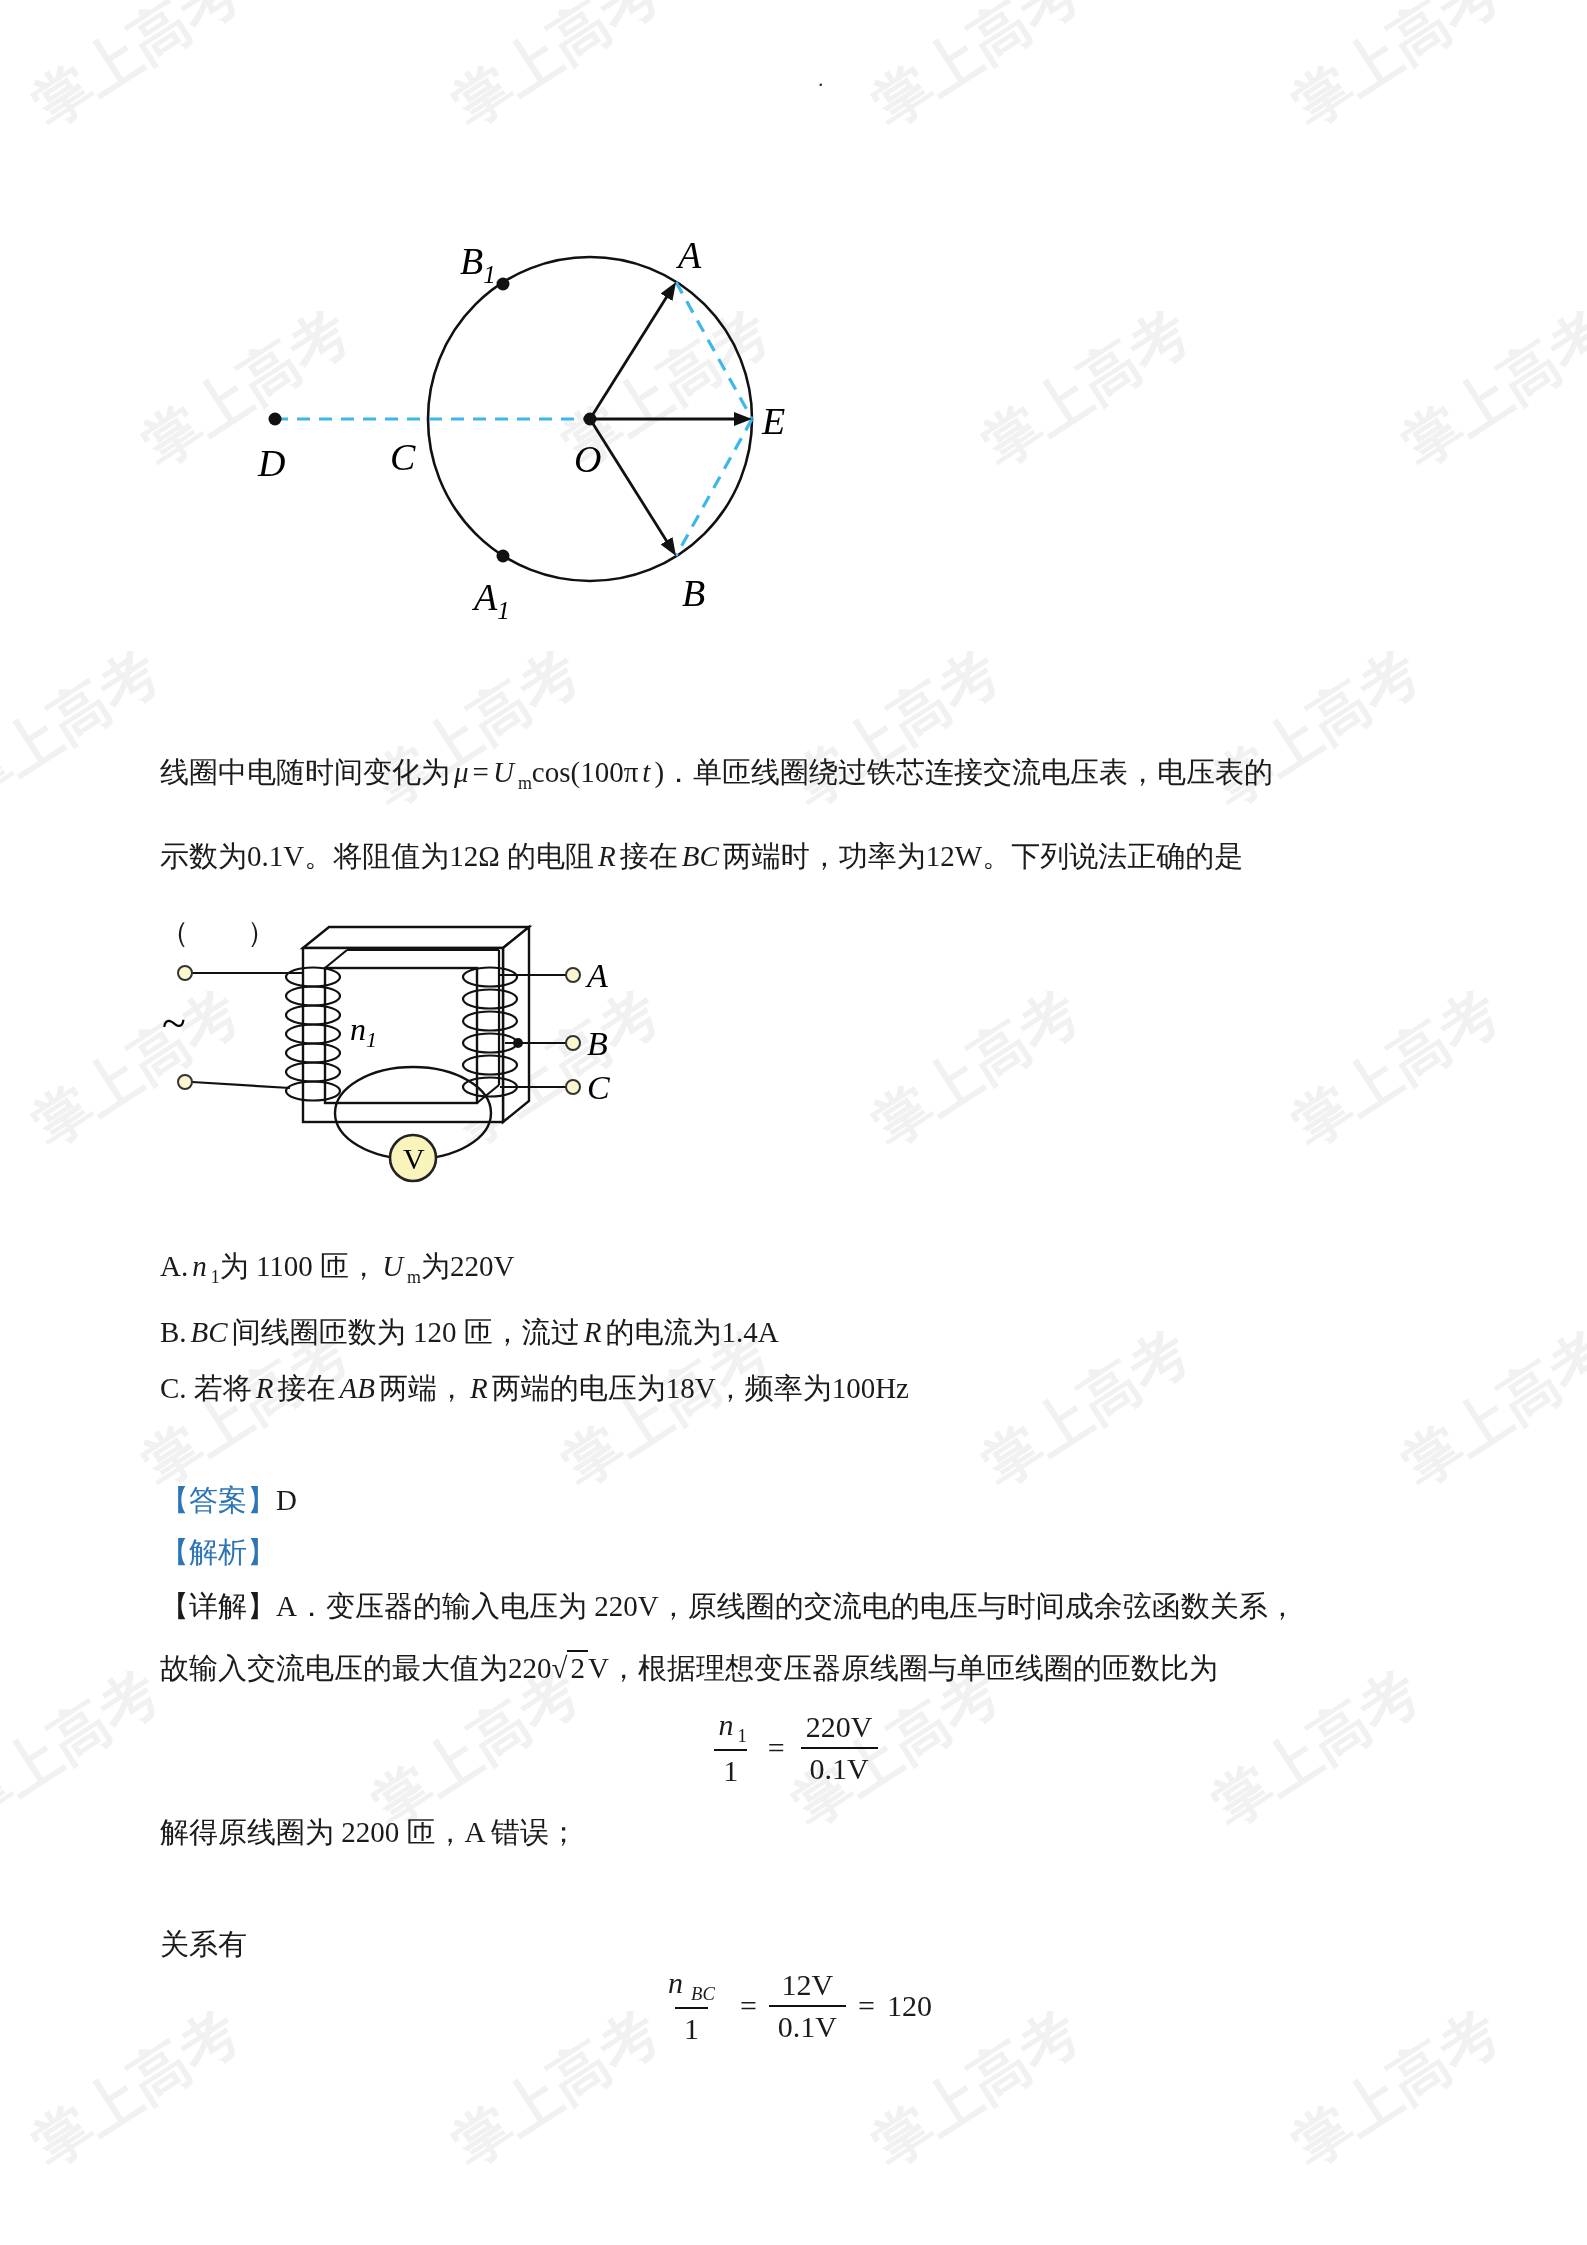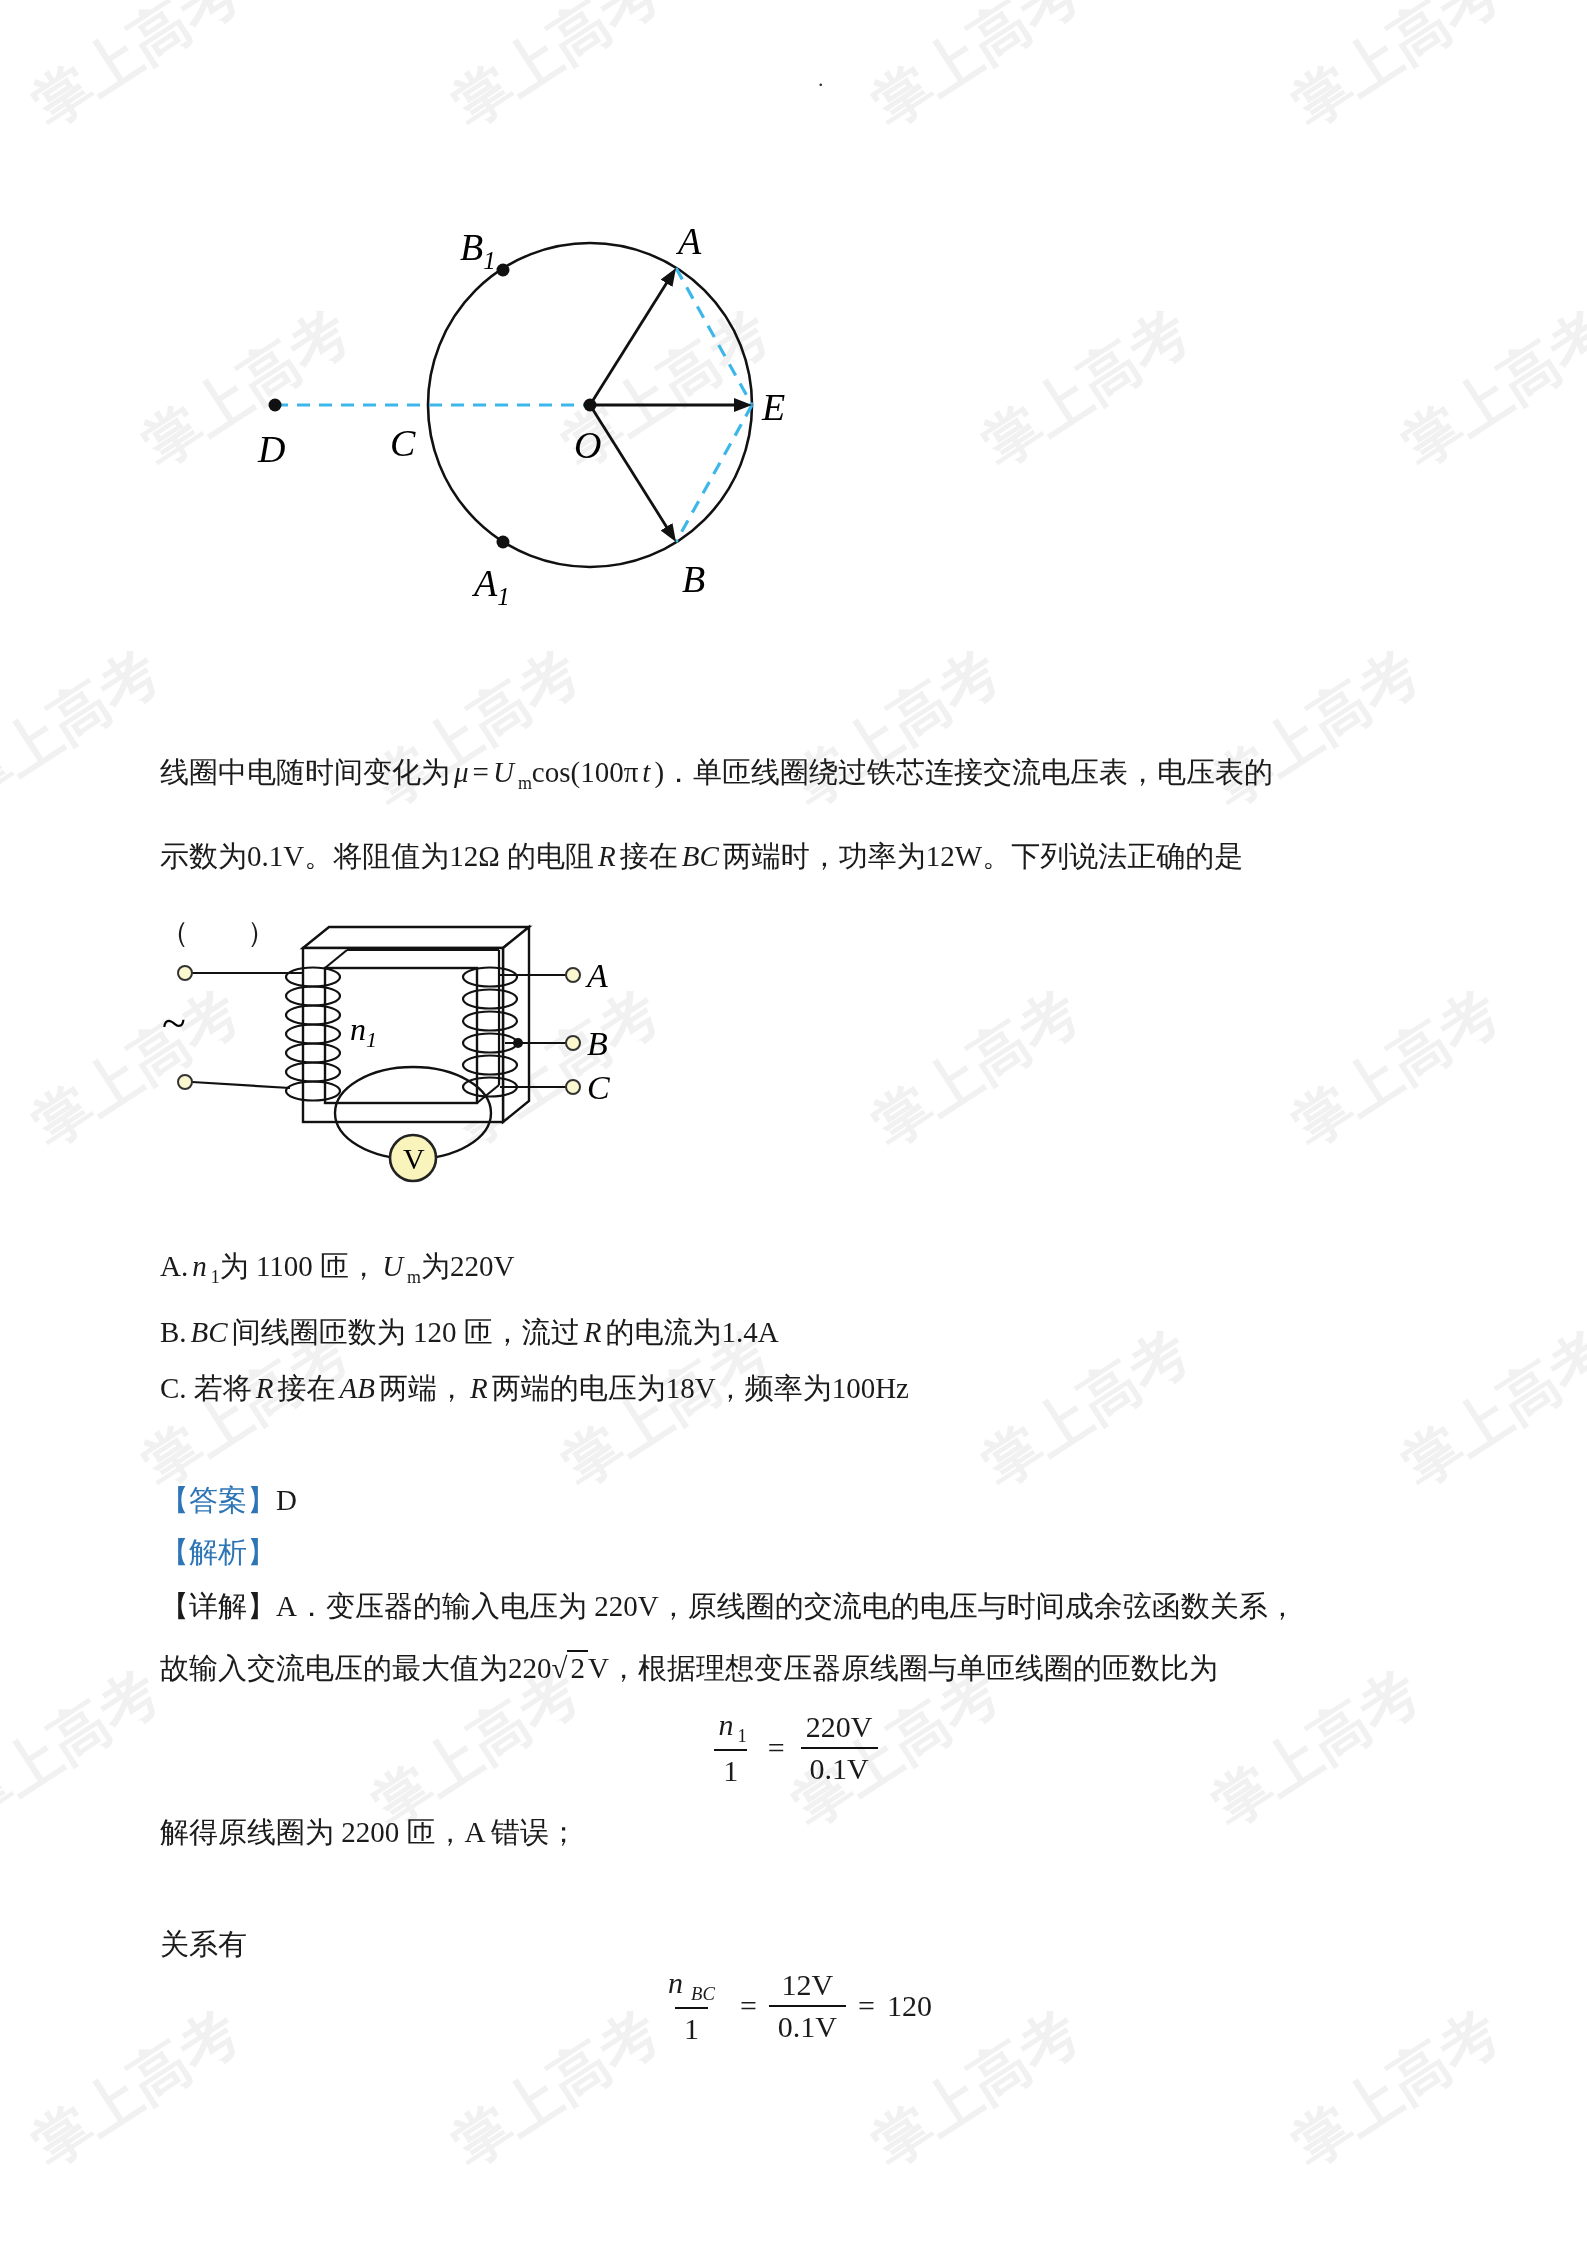--- a/index.html
+++ b/index.html
@@ -53,21 +53,21 @@
       <span class="wm" style="left: 780px; top: 1710px;">掌上高考</span>
       <span class="wm" style="left: 1200px; top: 1710px;">掌上高考</span>
       <span class="wm" style="left: 20px; top: 2050px;">掌上高考</span>
       <span class="wm" style="left: 440px; top: 2050px;">掌上高考</span>
       <span class="wm" style="left: 860px; top: 2050px;">掌上高考</span>
       <span class="wm" style="left: 1280px; top: 2050px;">掌上高考</span>
     </div>
 
   <span class="topdot">.</span>
 
-  <div class="diagram" style="left:230px;top:190px;z-index:1;">
+  <div class="diagram" style="left:230px;top:204px;z-index:1;">
     <svg width="580" height="450" viewBox="0 0 580 450">
       <defs>
         <marker id="arrow" markerWidth="18" markerHeight="14" refX="10" refY="7" orient="auto" markerUnits="userSpaceOnUse">
           <path d="M0,0 L18,7 L0,14 z" fill="#111"></path>
         </marker>
       </defs>
       <circle cx="360" cy="215" r="162" fill="none" stroke="#111" stroke-width="2.6"></circle>
 
       <line x1="45" y1="215" x2="360" y2="215" stroke="#3db7ea" stroke-width="3.2" stroke-dasharray="13 9"></line>
       <line x1="446" y1="78" x2="522" y2="215" stroke="#3db7ea" stroke-width="3.2" stroke-dasharray="13 9"></line>

